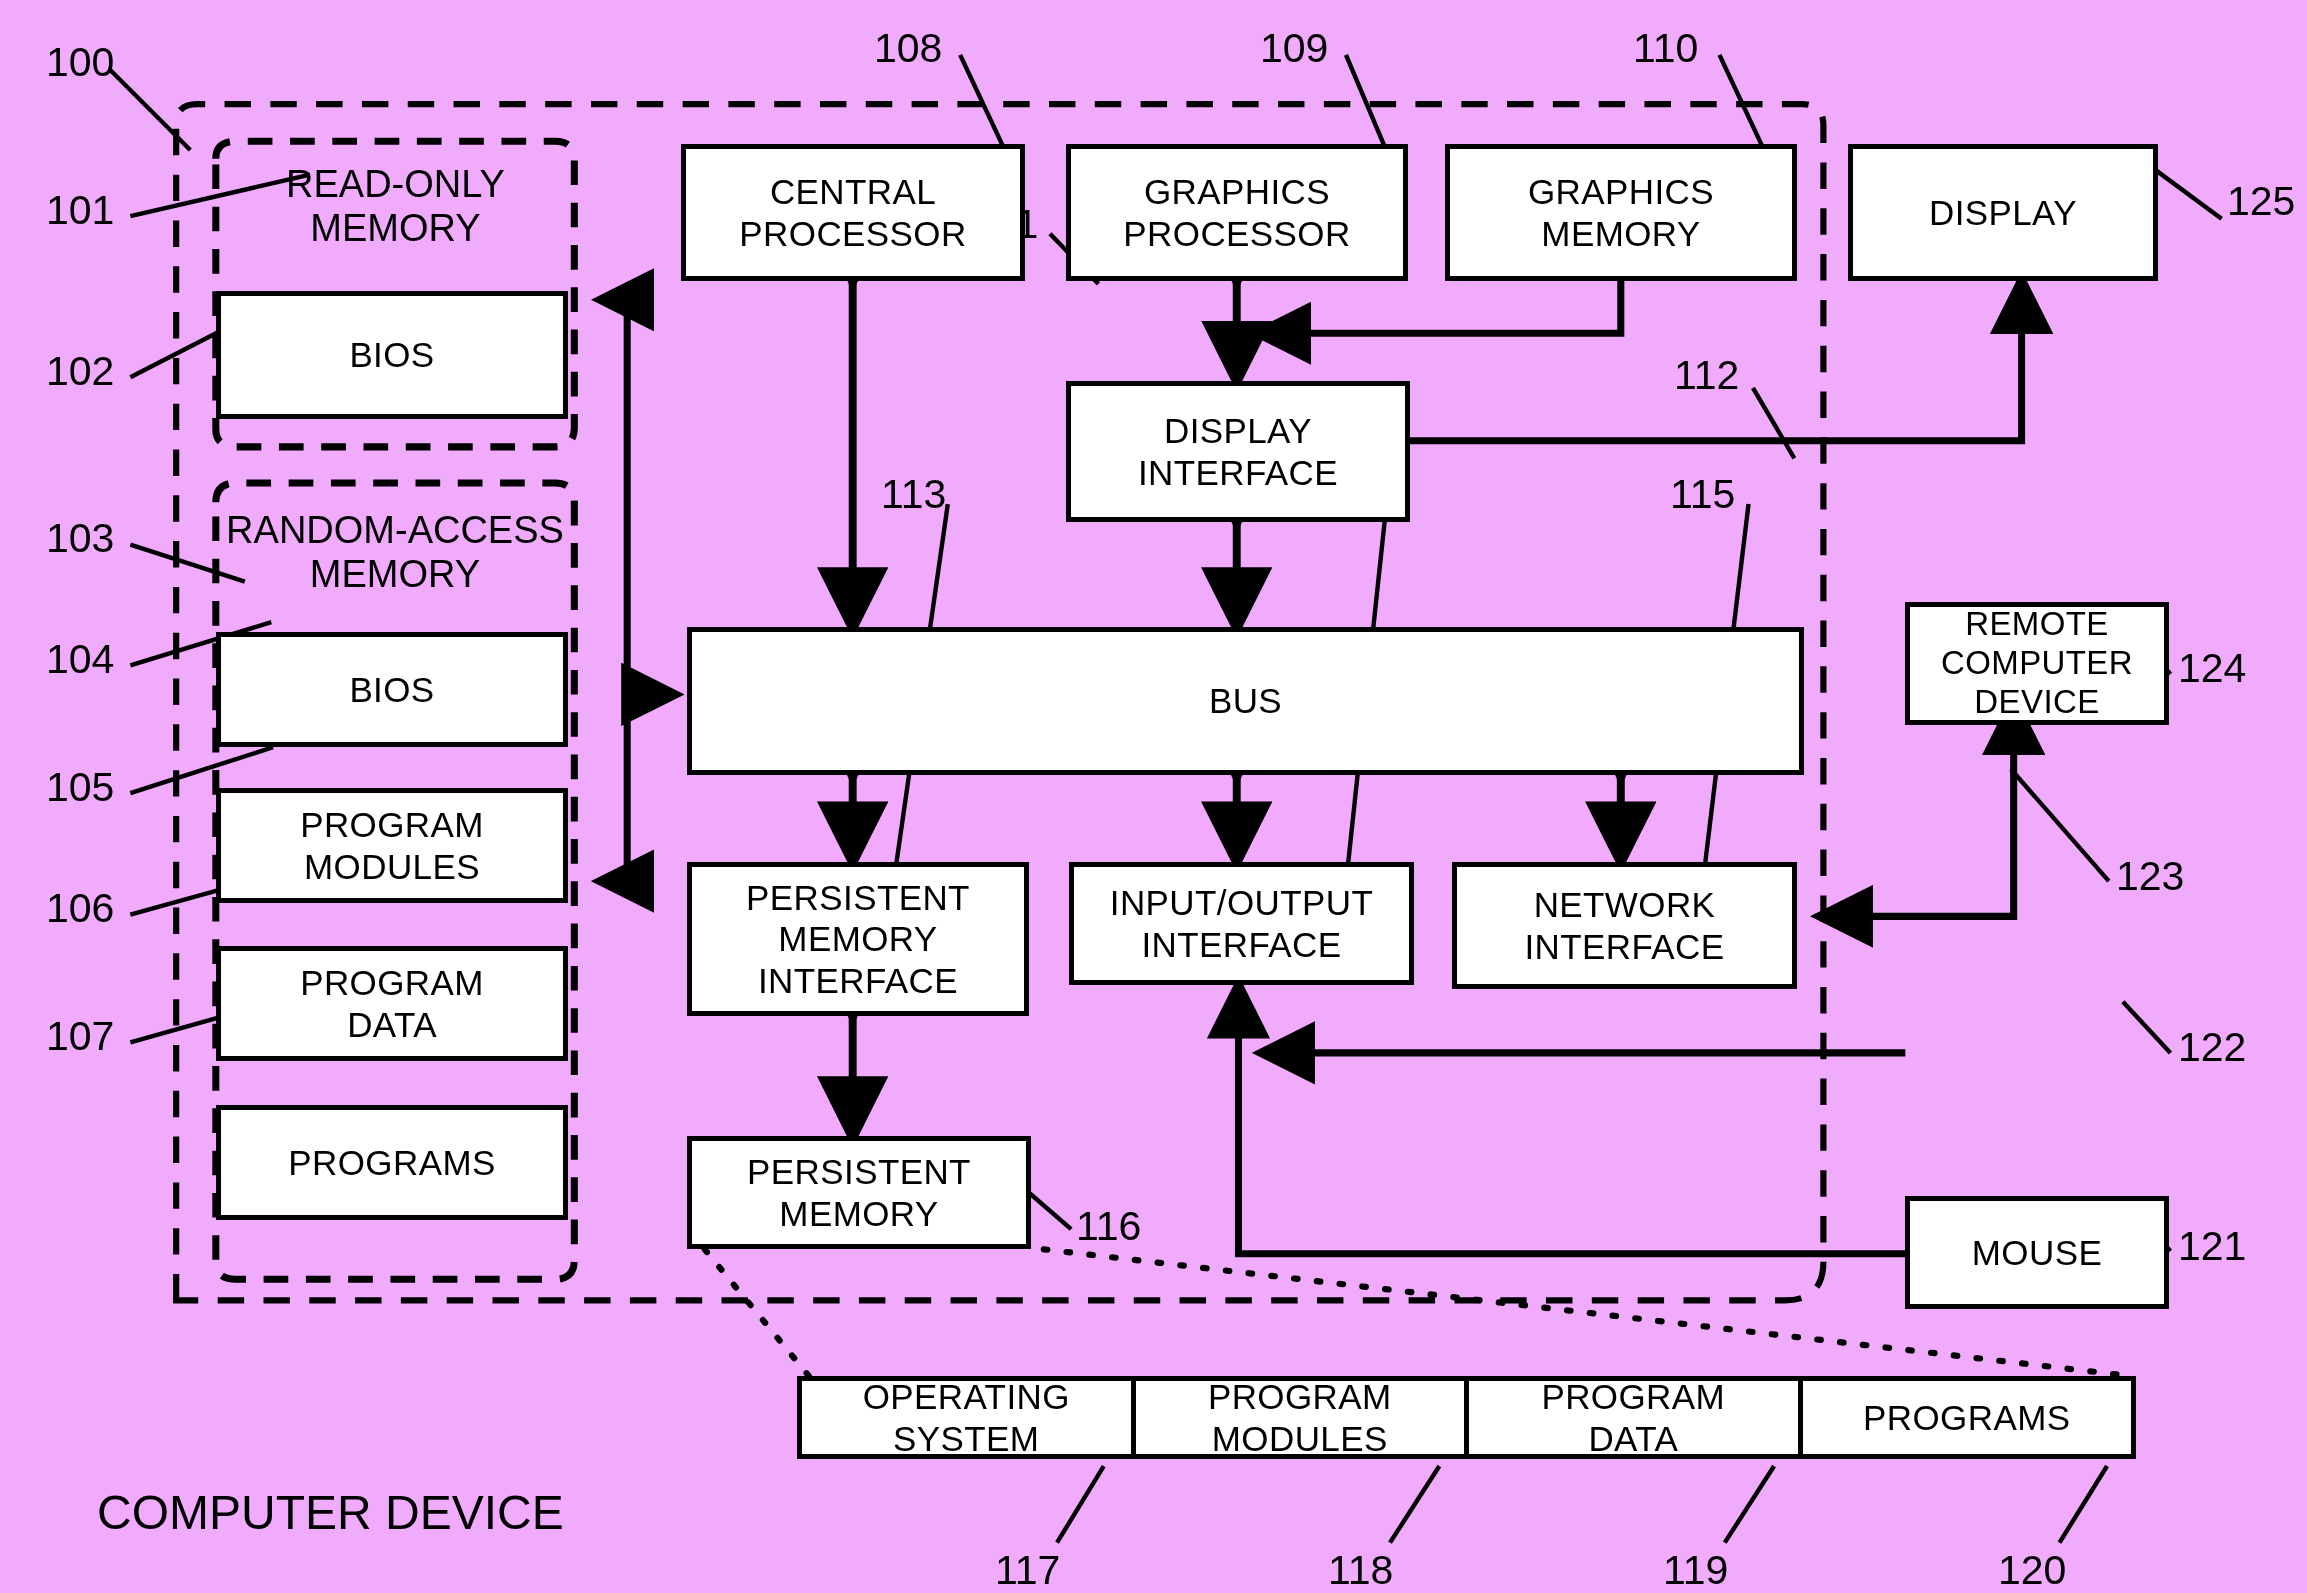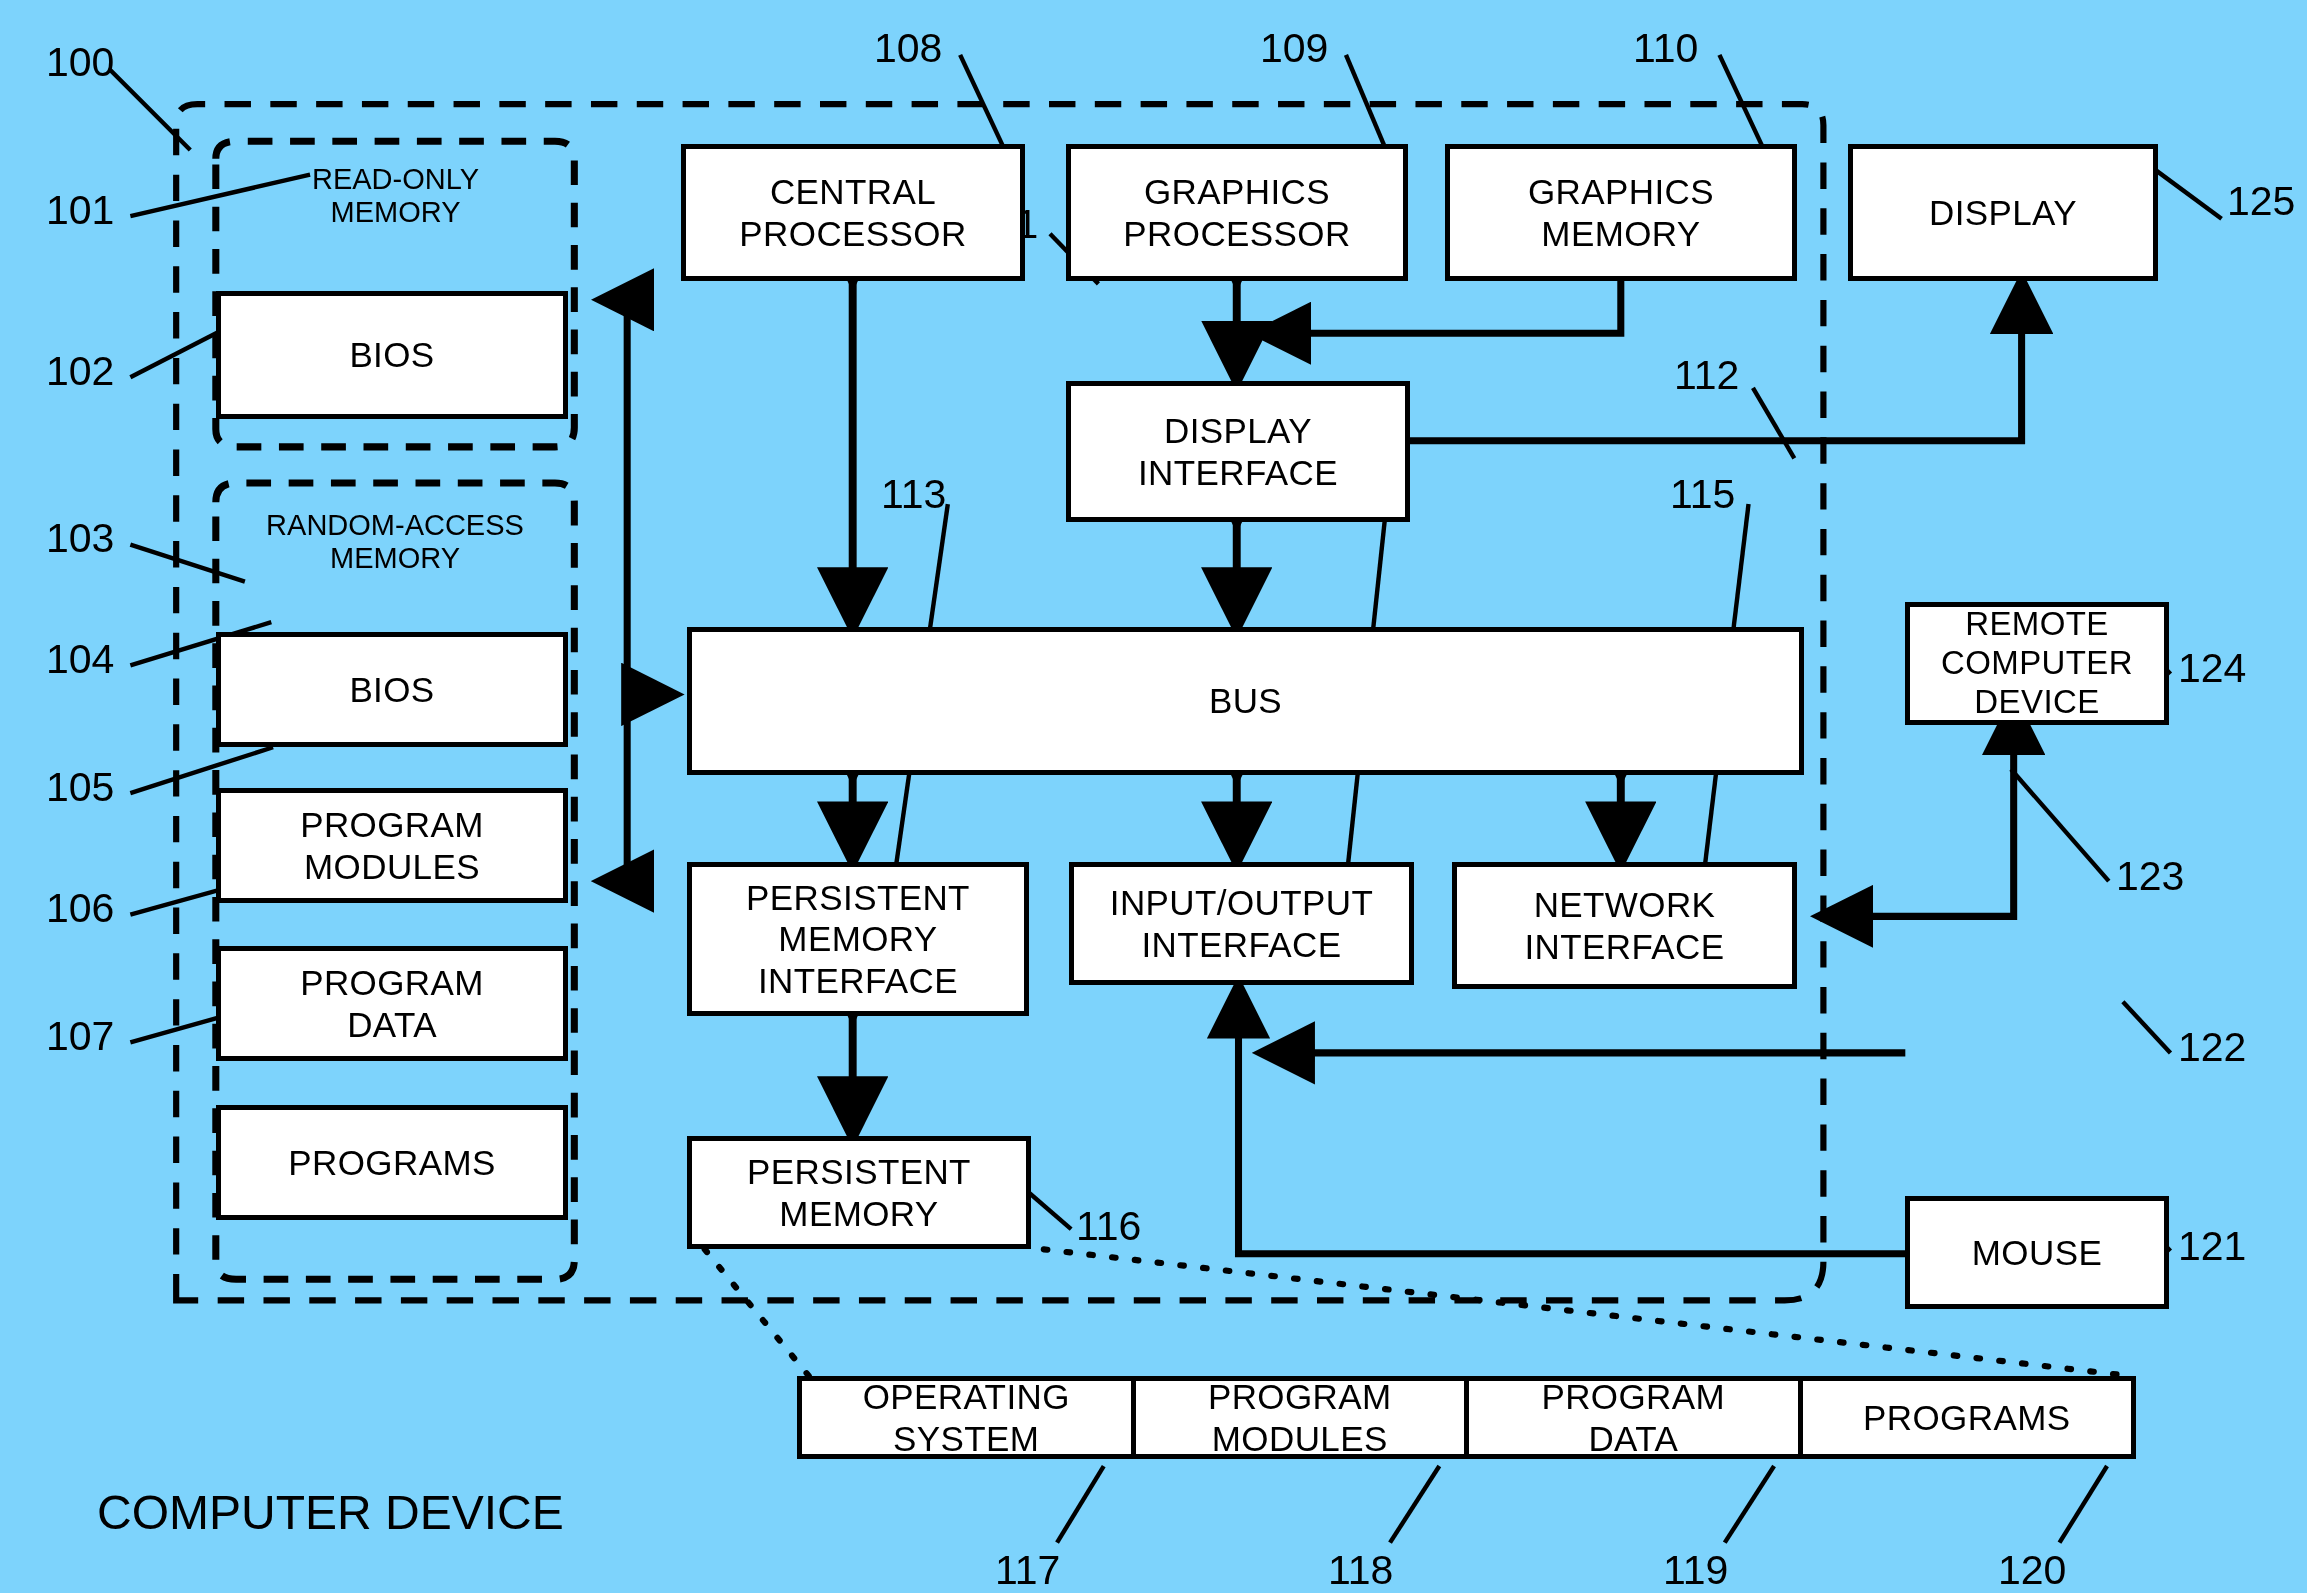--- a/index.html
+++ b/index.html
@@ -1,24 +1,24 @@
 <!DOCTYPE html>
 <html style="font-size:14px"><head>
 <meta charset="utf-8">
 <style>
   html,body{margin:0;padding:0;background:#ffffff;}
-  #root{position:relative;width:2307px;height:1594px;background:#7dd3fc;
+  #root{position:relative;width:2307px;height:1594px;background:#f0abfc;
         font-family:"Liberation Sans", sans-serif;overflow:hidden;}
   svg#wires{position:absolute;left:0;top:0;width:2307px;height:1594px;}
   .box{position:absolute;box-sizing:border-box;border:5.3px solid #000;background:#fff;
        display:flex;align-items:center;justify-content:center;text-align:center;
        font-size:35px;line-height:1.18;color:#000;letter-spacing:0.4px;}
   .box.sub{border-width:5.3px;}
   .reftag{position:absolute;font-size:41px;color:#000;white-space:nowrap;}
-  .plain{position:absolute;font-size:29px;color:#000;text-align:center;
+  .plain{position:absolute;font-size:38px;color:#000;text-align:center;
          line-height:1.15;white-space:pre-line;}
   .bigtitle{position:absolute;font-size:48px;color:#000;white-space:nowrap;}
 </style>
 </head>
 <body>
 
 <div id="root">
 
   <svg id="wires" viewBox="0 0 2619 1809">
     <defs>

